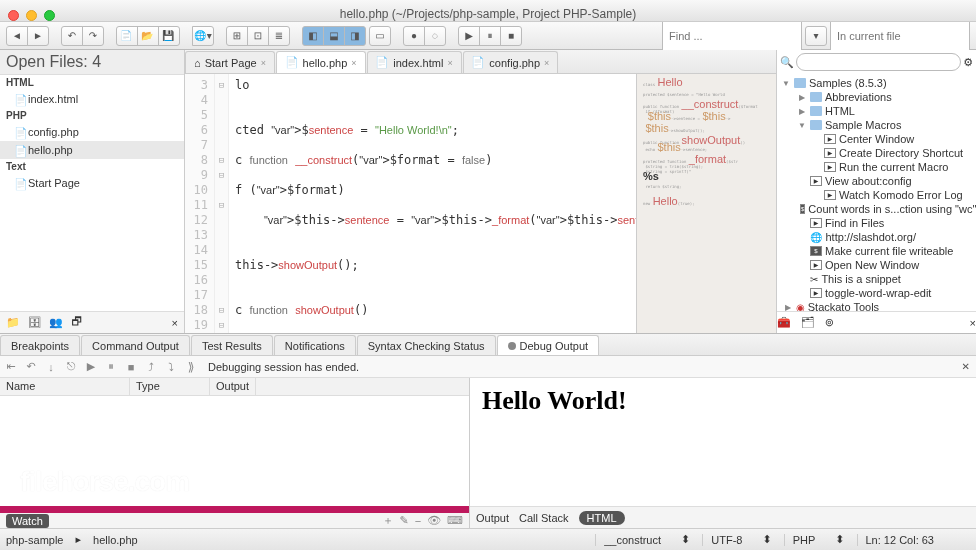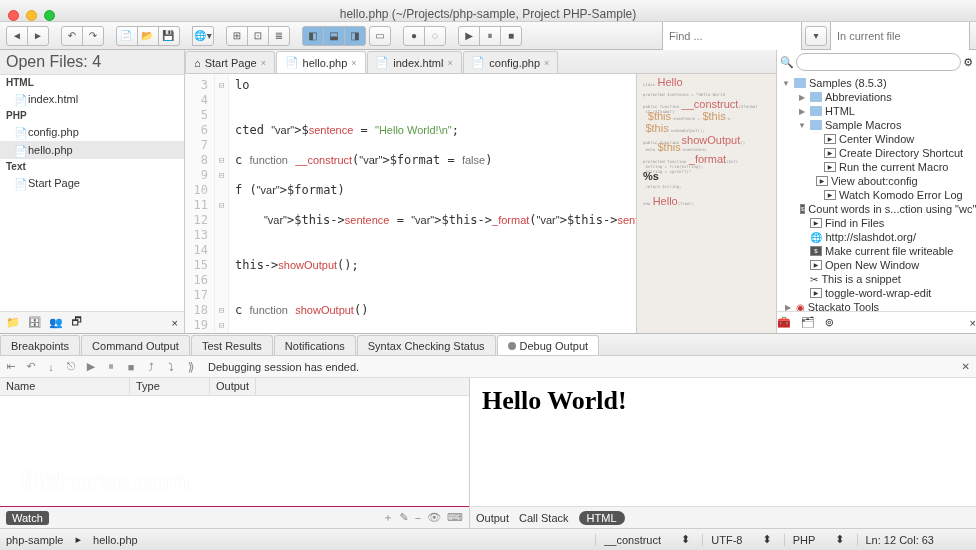--- a/index.html
+++ b/index.html
@@ -58,21 +58,21 @@
 .btab.act{background:#fff}
 .btab.act .dot{width:8px;height:8px;border-radius:50%;background:#888;margin-right:4px}
 .dbg-tb{height:22px;background:#f8f8f8;border-bottom:1px solid #ddd;display:flex;align-items:center;padding:0 4px;gap:6px;font-size:10px;color:#666;position:relative}
 .dbtn{width:14px;text-align:center;color:#888}
 .closex{position:absolute;right:6px;color:#555;font-size:10px}
 .dbg-body{flex:1;display:flex}
 .watch-pane{flex:0 0 470px;border-right:1px solid #ccc;display:flex;flex-direction:column;position:relative}
 .watch-hd{height:18px;background:#f2f2f2;border-bottom:1px solid #ddd;display:flex;font-size:10px;color:#555}
 .watch-hd span{padding:2px 6px;border-right:1px solid #ddd}
 .wlogo{position:absolute;bottom:30px;left:20px;font-size:28px;font-weight:bold;color:#fff;text-shadow:0 0 1px #ddd;opacity:.7;letter-spacing:-1px}
-.watch-ft{margin-top:auto;height:22px;background:#f4f4f4;border-top:1px solid #be185d;display:flex;align-items:center;padding:0 6px;gap:6px;font-size:10px}
+.watch-ft{margin-top:auto;height:22px;background:#f4f4f4;border-top:7px solid #be185d;display:flex;align-items:center;padding:0 6px;gap:6px;font-size:10px}
 .wlbl{background:#555;color:#fff;border-radius:3px;padding:1px 6px}
 .out-pane{flex:1;display:flex;flex-direction:column}
 .out-body{flex:1;padding:8px 12px}
 .out-body h1{font-family:"Times New Roman",serif;font-size:26px;font-weight:bold;color:#000}
 .out-ft{height:22px;background:#f4f4f4;border-top:1px solid #ddd;display:flex;align-items:center;padding:0 6px;gap:10px;font-size:10px}
 .pill{background:#555;color:#fff;border-radius:8px;padding:1px 8px}
 .status{height:22px;background:linear-gradient(#f4f4f4,#e4e4e4);border-top:1px solid #ccc;display:flex;align-items:center;padding:0 6px;font-size:10px;color:#555;gap:12px}
 .status .spacer{flex:1}
 .st-sel{padding:0 8px;border-left:1px solid #ccc}
 </style>
@@ -255,21 +255,21 @@
         <div class="tn" style="padding-left: 34px;">
           <span class="arr"></span>
           <span class="icnbx">▶</span>
           <span>Create Directory Shortcut</span>
         </div>
         <div class="tn" style="padding-left: 34px;">
           <span class="arr"></span>
           <span class="icnbx">▶</span>
           <span>Run the current Macro</span>
         </div>
-        <div class="tn" style="padding-left: 26px;">
+        <div class="tn" style="padding-left: 20px;">
           <span class="arr"></span>
           <span class="icnbx">▶</span>
           <span>View about:config</span>
         </div>
         <div class="tn" style="padding-left: 34px;">
           <span class="arr"></span>
           <span class="icnbx">▶</span>
           <span>Watch Komodo Error Log</span>
         </div>
         <div class="tn" style="padding-left: 20px;">

